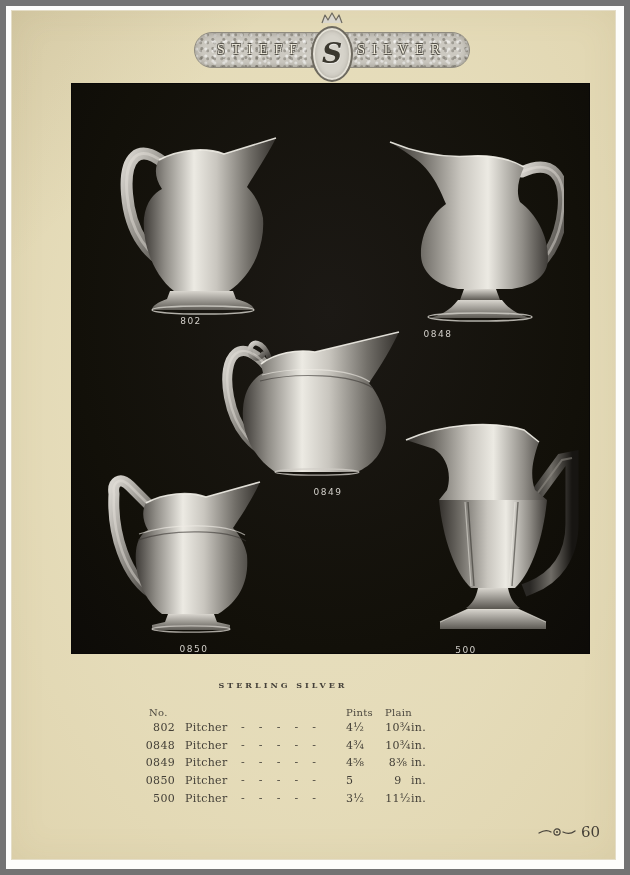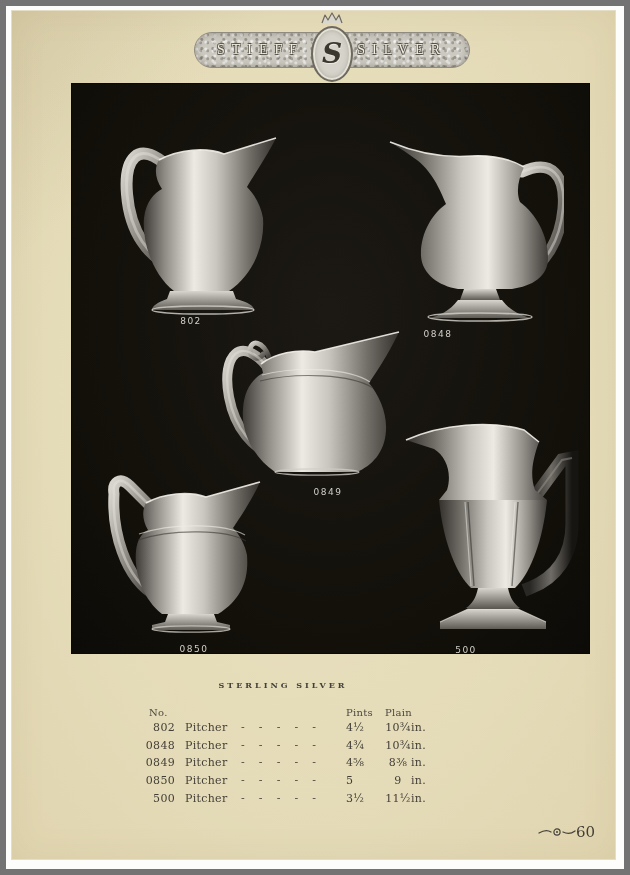--- a/index.html
+++ b/index.html
@@ -44,21 +44,21 @@
   .c-no{text-align:right;padding-right:2px;}
   .c-name{padding-left:8px;}
   .c-leader{padding-left:6px;word-spacing:10px;color:#4c483f;overflow:hidden;white-space:nowrap;}
   .c-pints{padding-left:3px;}
   .c-height{display:flex;}
   .hval{min-width:26px;text-align:center;}
   .hunit{}
   .hdr{height:14px;font-size:10px;color:#4c483f;}
   .hdr .c-no{text-align:left;padding-left:10px;}
   
-  .folio{position:absolute;left:532px;top:817px;display:flex;align-items:center;color:#443f36;}
+  .folio{position:absolute;left:532px;top:817px;display:flex;align-items:center;gap:5px;color:#443f36;}
   .folio-num{font-family:"DejaVu Serif",serif;font-size:15px;}
 </style>
 </head>
 <body>
 
 <div class="screen">
   <div class="paper"></div>
 
   <svg width="0" height="0" style="position:absolute" aria-hidden="true">
     <defs>

